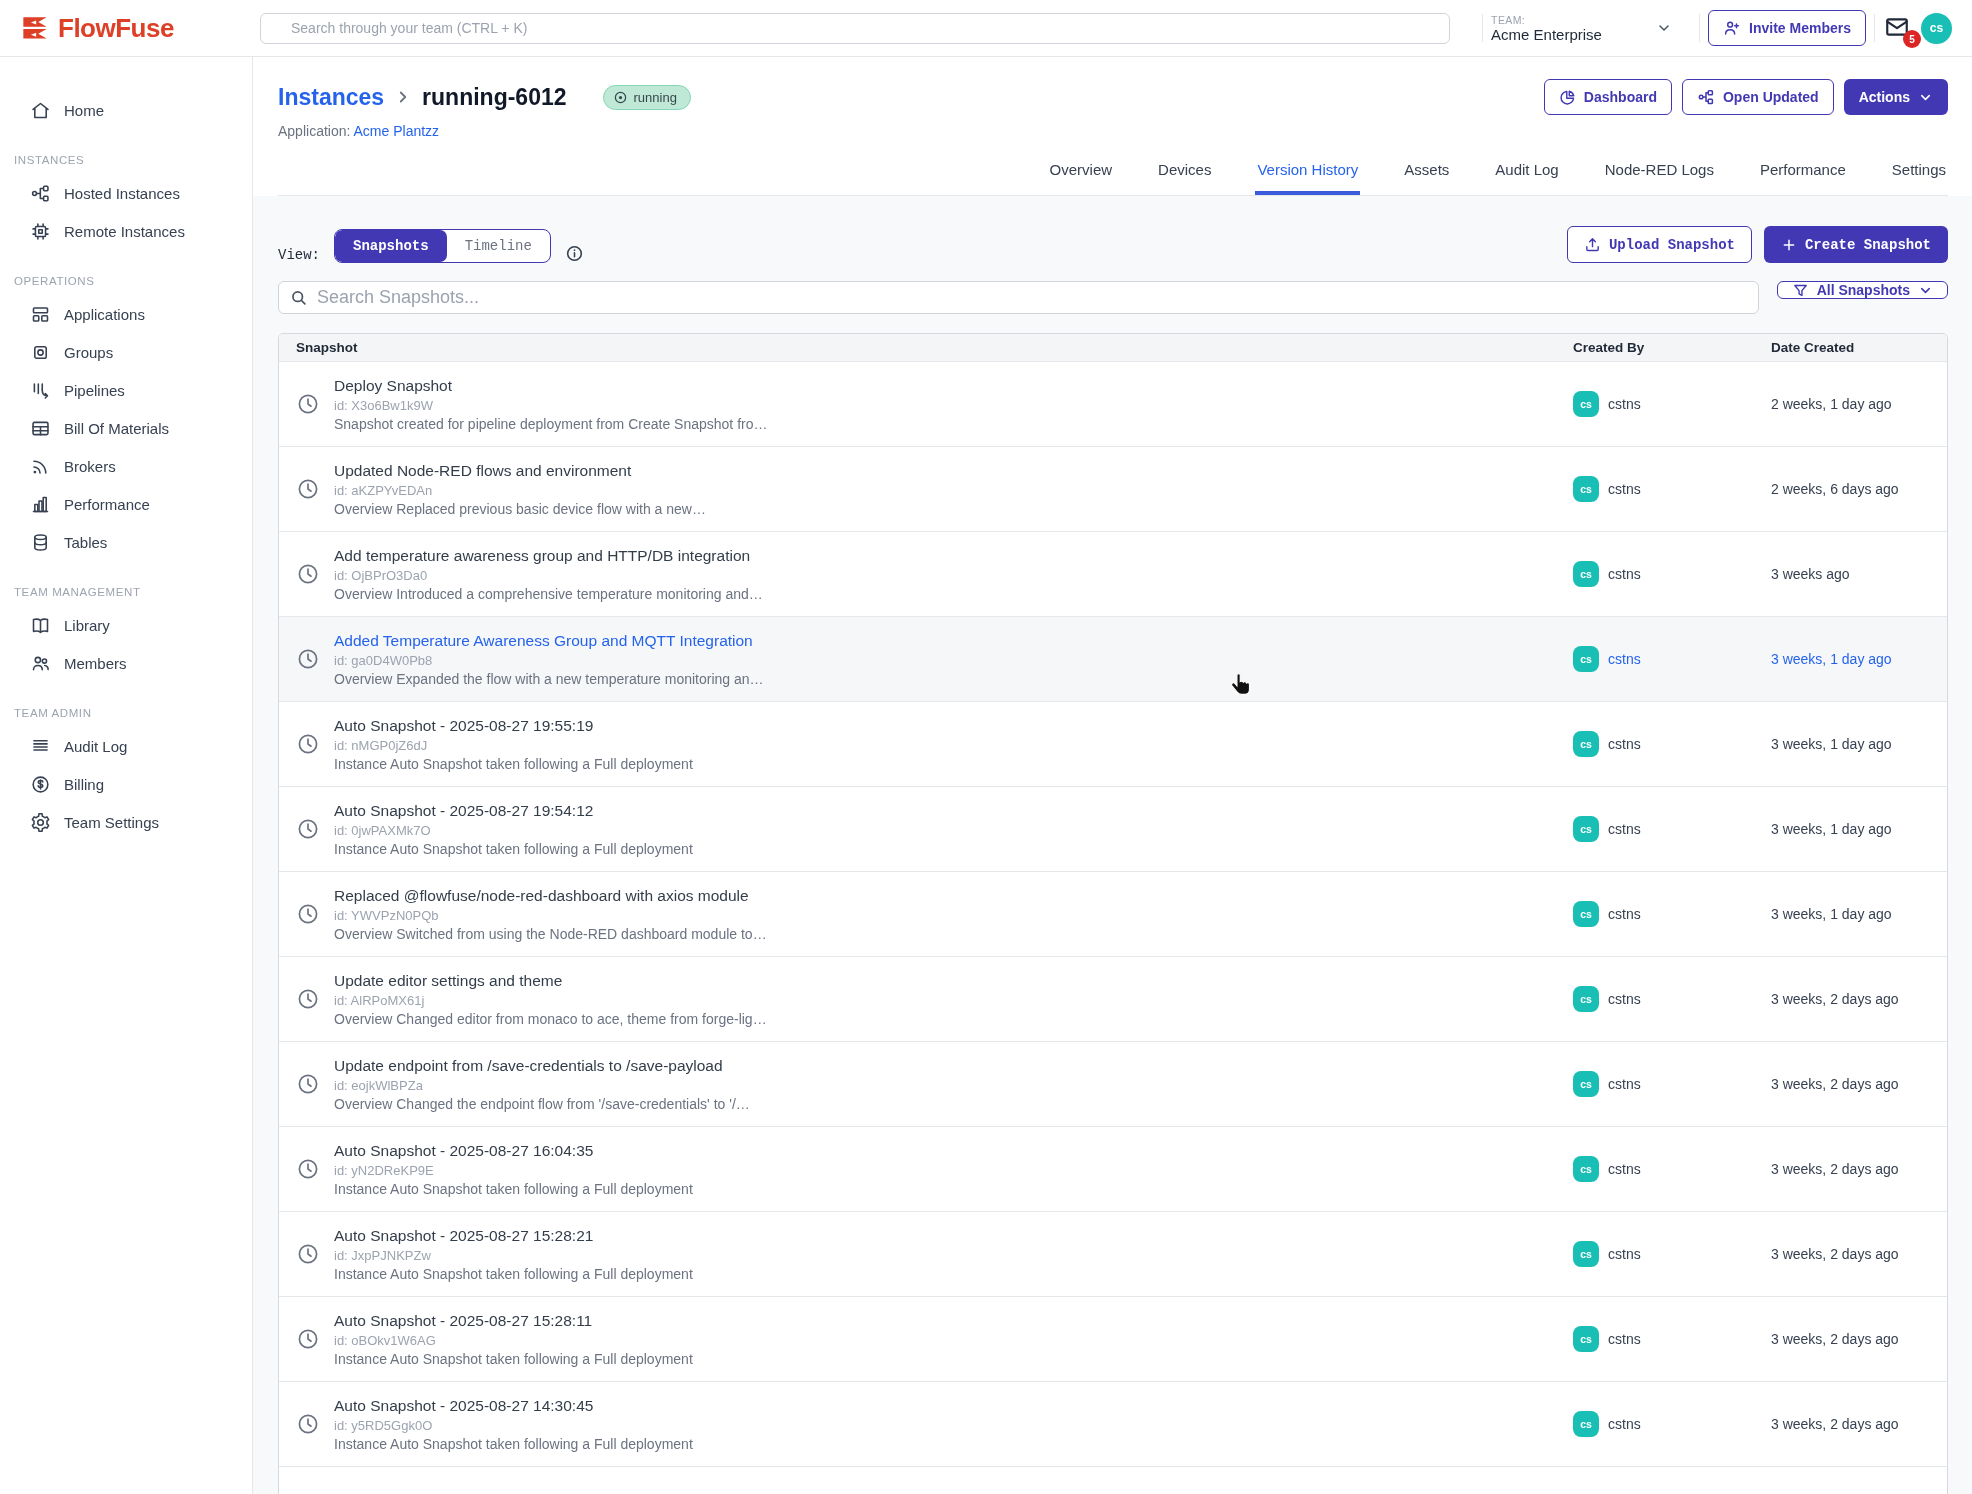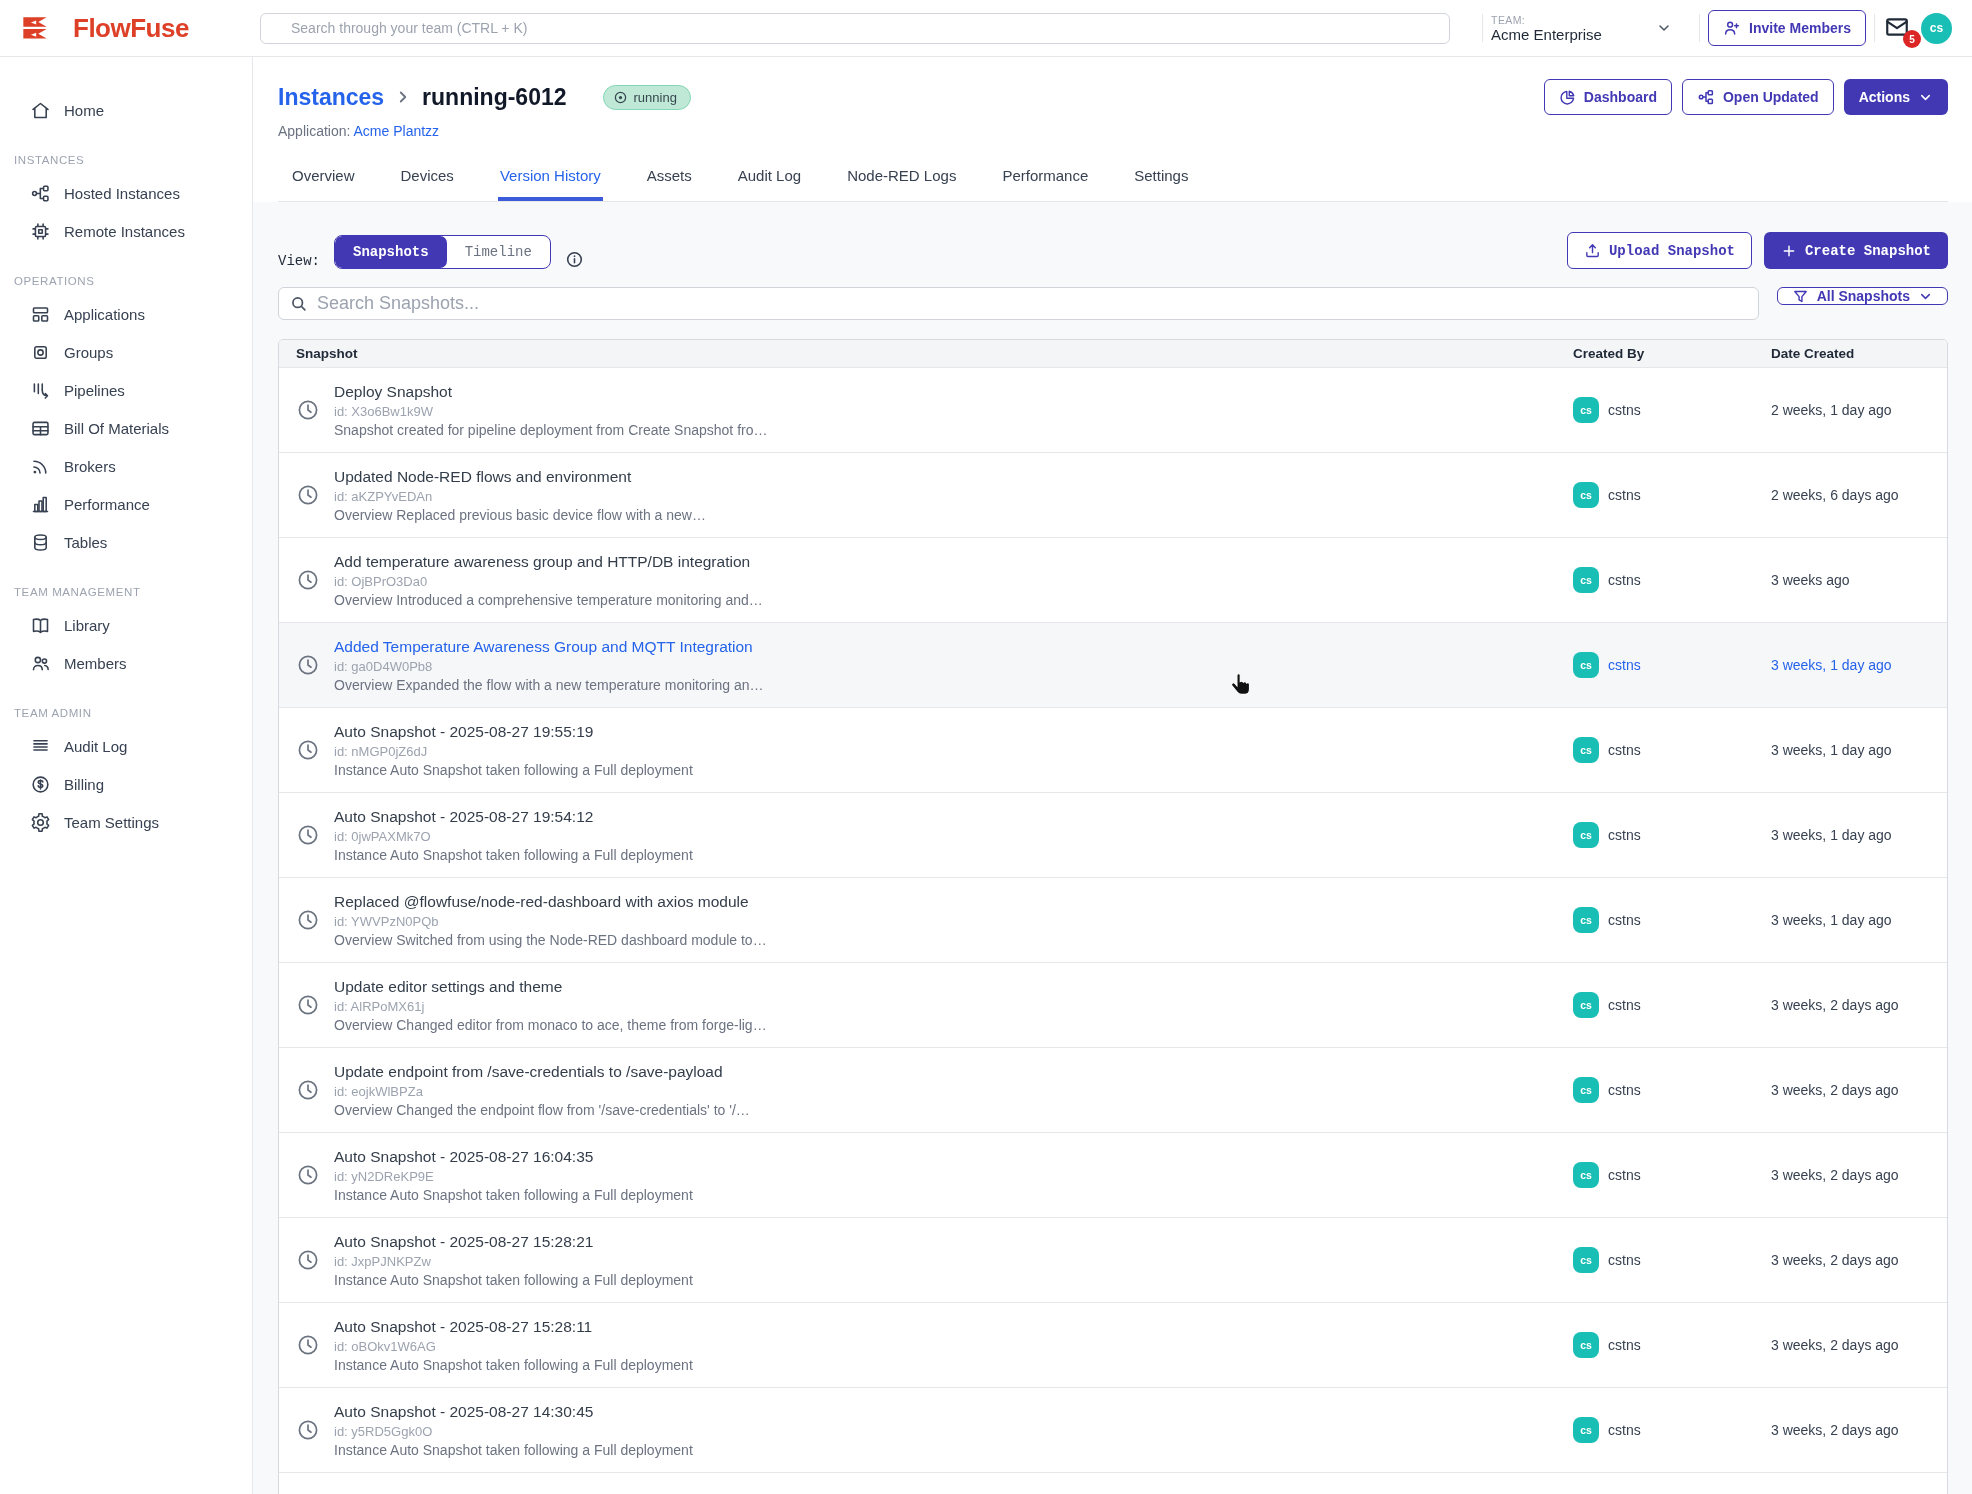--- a/index.html
+++ b/index.html
@@ -3,21 +3,21 @@
 <meta charset="utf-8">
 <style>
   * { margin:0; padding:0; box-sizing:border-box; }
   html,body { width:1972px; height:1494px; overflow:hidden; background:#fff;
     font-family:"Liberation Sans", sans-serif; color:#374151; }
   .app { width:100%; height:100%; display:flex; flex-direction:column; position:relative; }
 
   
   .topbar { height:57px; flex:0 0 57px; display:flex; align-items:center; background:#fff;
     border-bottom:1px solid #e5e7eb; padding:0 20px; }
-  .logo { display:flex; align-items:center; gap:23px; width:240px; flex:0 0 240px; }
+  .logo { display:flex; align-items:center; gap:8px; width:240px; flex:0 0 240px; }
   .logo-text { font-size:26px; font-weight:700; color:var(--brand); letter-spacing:-0.5px; }
   .topbar-search { width:1190px; height:31px; border:1px solid #d1d5db; border-radius:6px;
     padding:0 30px; font-size:14px; color:#374151; background:#fff; font-family:inherit; }
   .topbar-search::placeholder { color:#9ca3af; }
   .topbar-right { display:flex; align-items:center; margin-left:auto; gap:8px; }
   .vdiv { width:1px; height:28px; background:#e5e7eb; }
   .team-select { display:flex; align-items:center; gap:10px; cursor:pointer; min-width:200px; }
   .team-texts { display:flex; flex-direction:column; }
   .team-label { font-size:10.5px; color:#9ca3af; letter-spacing:.4px; }
   .team-name { font-size:15px; color:#1f2937; font-weight:500; }
@@ -53,21 +53,21 @@
   .bc-root { color:var(--blue); font-size:23px; font-weight:700; cursor:pointer; }
   .bc-sep { color:#6b7280; display:flex; }
   .bc-name { color:#111827; font-size:23px; font-weight:700; }
   .status-badge { display:inline-flex; align-items:center; gap:6px; margin-left:26px;
     background:var(--running-bg); border:1px solid var(--running-border); color:#37474f;
     font-size:13px; border-radius:14px; padding:4px 13px 4px 9px; }
   .hdr-actions { margin-left:auto; display:flex; gap:10px; }
   .hdr-actions .btn { height:36px; padding:0 14px; }
   .app-line { margin-top:8px; font-size:14px; color:#6b7280; }
   .app-link { color:var(--blue); cursor:pointer; }
-  .tabs { display:flex; gap:42px; margin-top:22px; border-bottom:1px solid #e5e7eb; padding-left:12px; }
+  .tabs { display:flex; gap:42px; margin-top:16px; border-bottom:1px solid #e5e7eb; padding-left:12px;justify-content:flex-end; }
   .tab { font-size:15px; color:#374151; padding:6px 2px 13px 2px; cursor:pointer;
     border-bottom:4px solid transparent; }
   .tab.active { color:var(--blue); border-bottom-color:#3b5bdb; }
 
   .content { flex:1; background:#f8f9fb; padding:30px 24px 0 25px; min-height:0; }
   .view-row { display:flex; align-items:flex-end;font-family:Liberation Mono, monospace; }
   .view-label { font-size:14px; color:#1f2937; margin-right:14px; }
   .seg-group { display:flex; border:1px solid var(--indigo); border-radius:8px; background:#fff;
     overflow:hidden; }
   .seg { font-size:14px; padding:8px 18px; color:#6b7280; cursor:pointer; border-radius:7px; }

